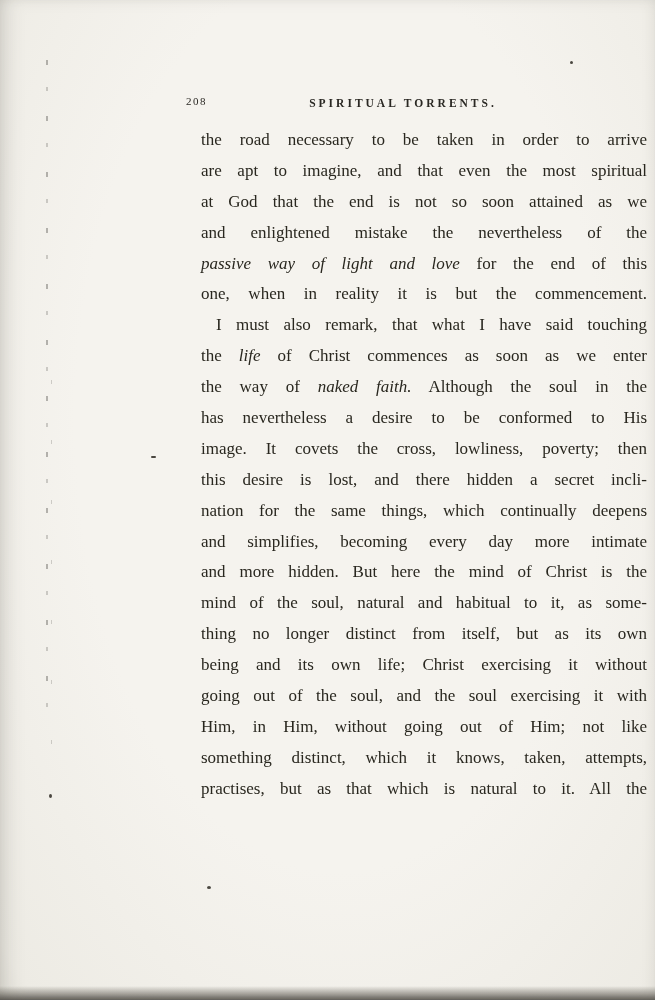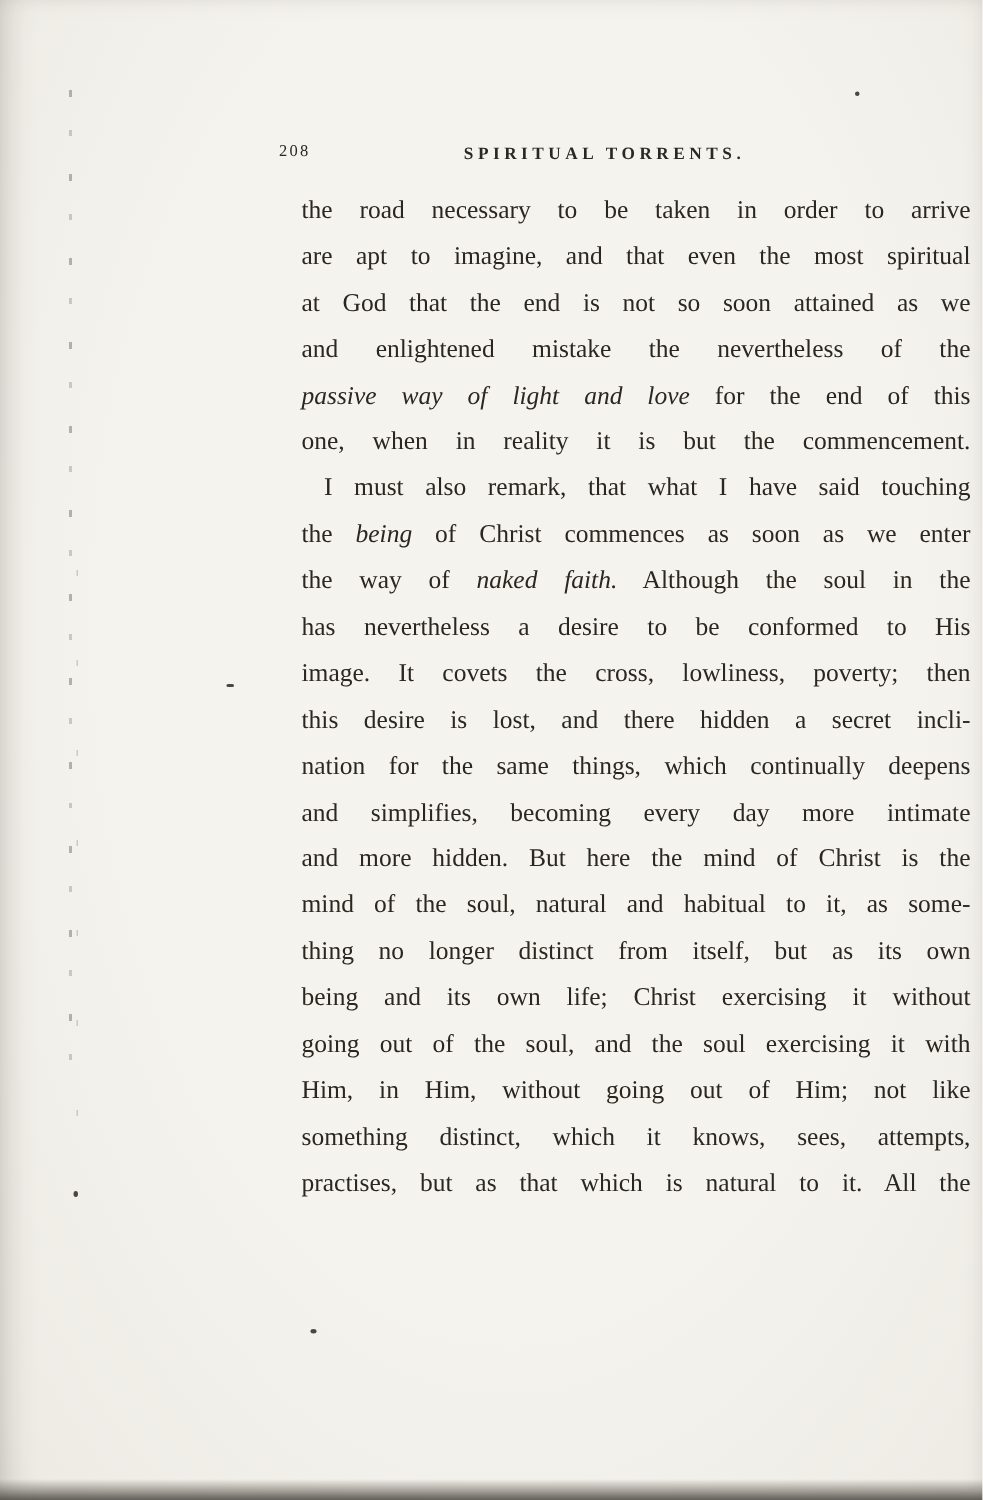--- a/index.html
+++ b/index.html
@@ -126,34 +126,34 @@
   </div>
 
   <div class="body-text" id="body-text">
       <div class="line"><span>the road necessary to be taken in order to arrive</span></div>
       <div class="line"><span>are apt to imagine, and that even the most spiritual</span></div>
       <div class="line"><span>at God that the end is not so soon attained as we</span></div>
       <div class="line"><span>and enlightened mistake the nevertheless of the</span></div>
       <div class="line"><span class="italic">passive way of light and love</span><span> for the end of this</span></div>
       <div class="line"><span>one, when in reality it is but the commencement.</span></div>
       <div class="line indent"><span>I must also remark, that what I have said touching</span></div>
-      <div class="line"><span>the </span><span class="italic">being</span><span> of Christ commences as soon as we enter</span></div>
+      <div class="line"><span>the </span><span class="italic">life</span><span> of Christ commences as soon as we enter</span></div>
       <div class="line"><span>the way of </span><span class="italic">naked faith.</span><span> Although the soul in the</span></div>
       <div class="line"><span>has nevertheless a desire to be conformed to His</span></div>
       <div class="line"><span>image. It covets the cross, lowliness, poverty; then</span></div>
       <div class="line"><span>this desire is lost, and there hidden a secret incli-</span></div>
       <div class="line"><span>nation for the same things, which continually deepens</span></div>
       <div class="line"><span>and simplifies, becoming every day more intimate</span></div>
       <div class="line"><span>and more hidden. But here the mind of Christ is the</span></div>
       <div class="line"><span>mind of the soul, natural and habitual to it, as some-</span></div>
       <div class="line"><span>thing no longer distinct from itself, but as its own</span></div>
       <div class="line"><span>being and its own life; Christ exercising it without</span></div>
       <div class="line"><span>going out of the soul, and the soul exercising it with</span></div>
       <div class="line"><span>Him, in Him, without going out of Him; not like</span></div>
-      <div class="line"><span>something distinct, which it knows, sees, attempts,</span></div>
+      <div class="line"><span>something distinct, which it knows, taken, attempts,</span></div>
       <div class="line"><span>practises, but as that which is natural to it. All the</span></div>
     </div>
 
   <div class="binding-marks"></div>
   <div class="binding-marks-2"></div>
   <div class="speck speck-1"></div>
   <div class="speck speck-2"></div>
   <div class="speck speck-3"></div>
   <div class="speck speck-4"></div>
   <div class="bottom-edge"></div>

